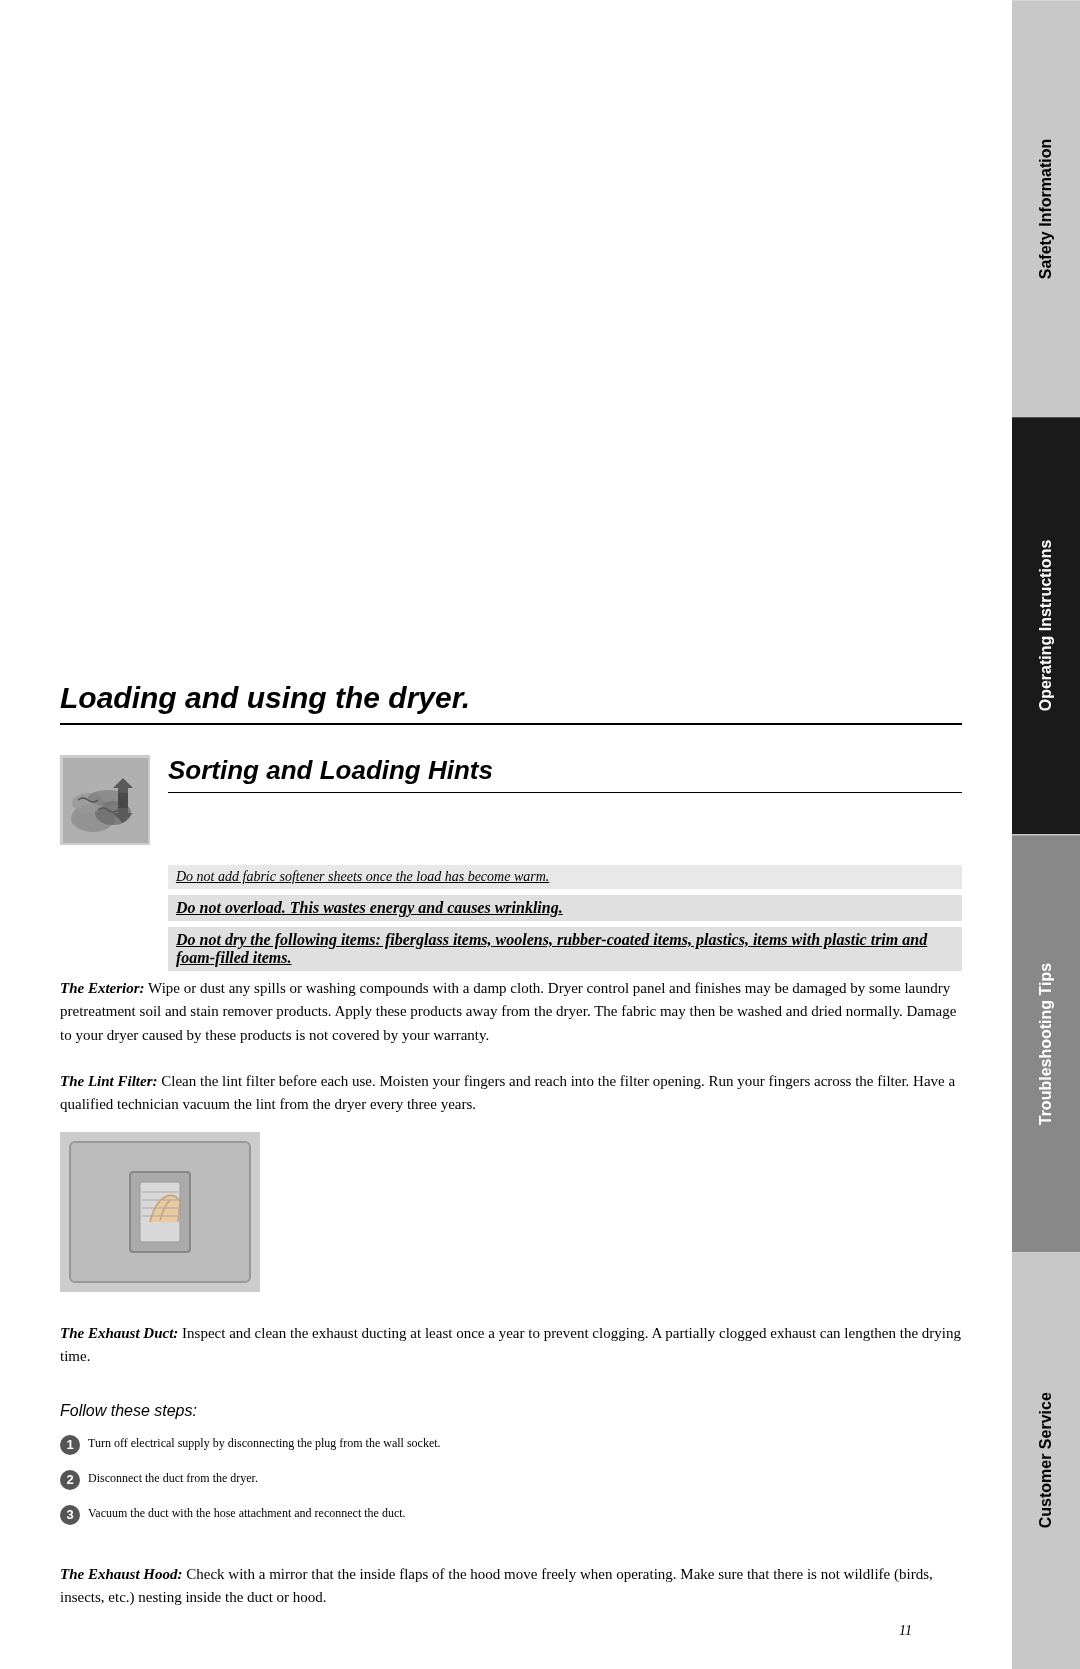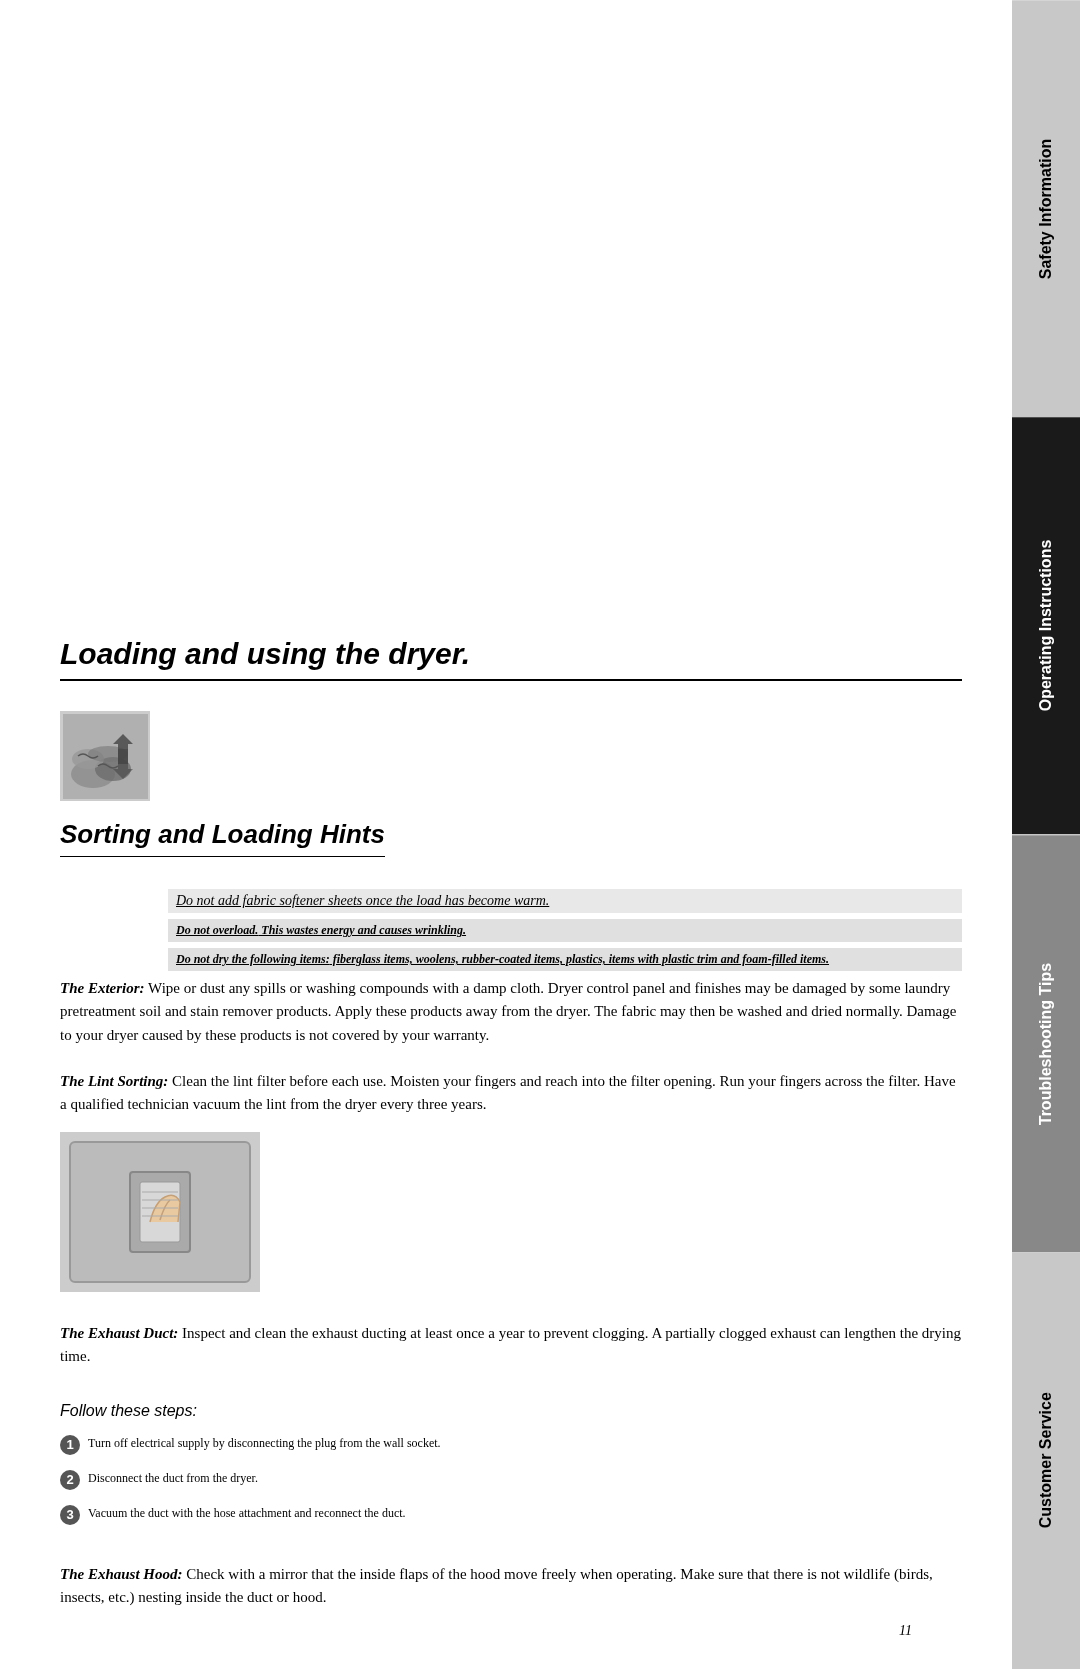--- a/index.html
+++ b/index.html
@@ -86,21 +86,20 @@
       border-top: 2px solid #000;
       margin-bottom: 30px;
     }
 
     
     .section-with-icon {
       display: flex;
       align-items: flex-start;
       margin-bottom: 20px;
       gap: 18px;
-      flex-direction: column;
     }
 
     .section-icon {
       width: 90px;
       height: 90px;
       flex-shrink: 0;
       background: #ccc;
       overflow: hidden;
       display: flex;
       align-items: center;
@@ -138,21 +137,21 @@
       font-size: 14px;
       display: block;
     }
 
     .bold-note {
       font-weight: bold;
       font-style: italic;
       background: #e0e0e0;
       padding: 4px 8px;
       margin-bottom: 6px;
-      font-size: 12px;
+      font-size: 16px;
       display: block;
     }
 
     .bold-note span.label {
       font-weight: bold;
       font-style: italic;
     }
 
     
     .care-section {
@@ -294,21 +293,21 @@
 
     <div class="care-two-col" style="margin-left: 0; margin-top: 0; flex-direction: column;">
 
       <div class="care-left">
         <p>
           <span class="bold-label">The Exterior:</span>
           <span>Wipe or dust any spills or washing compounds with a damp cloth. Dryer control panel and finishes may be damaged by some laundry pretreatment soil and stain remover products. Apply these products away from the dryer. The fabric may then be washed and dried normally. Damage to your dryer caused by these products is not covered by your warranty.</span>
         </p>
         <br>
         <p>
-          <span class="bold-label">The Lint Sorting:</span>
+          <span class="bold-label">The Lint Filter:</span>
           <span>Clean the lint filter before each use. Moisten your fingers and reach into the filter opening. Run your fingers across the filter. Have a qualified technician vacuum the lint from the dryer every three years.</span>
         </p>
         
         <div class="lint-image">
           <svg width="200" height="160" viewBox="0 0 200 160">
             <rect width="200" height="160" fill="#ccc"></rect>
 
             <rect x="10" y="10" width="180" height="140" rx="5" fill="#bbb" stroke="#999" stroke-width="2"></rect>
 
             <rect x="70" y="40" width="60" height="80" rx="3" fill="#aaa" stroke="#888" stroke-width="2"></rect>

